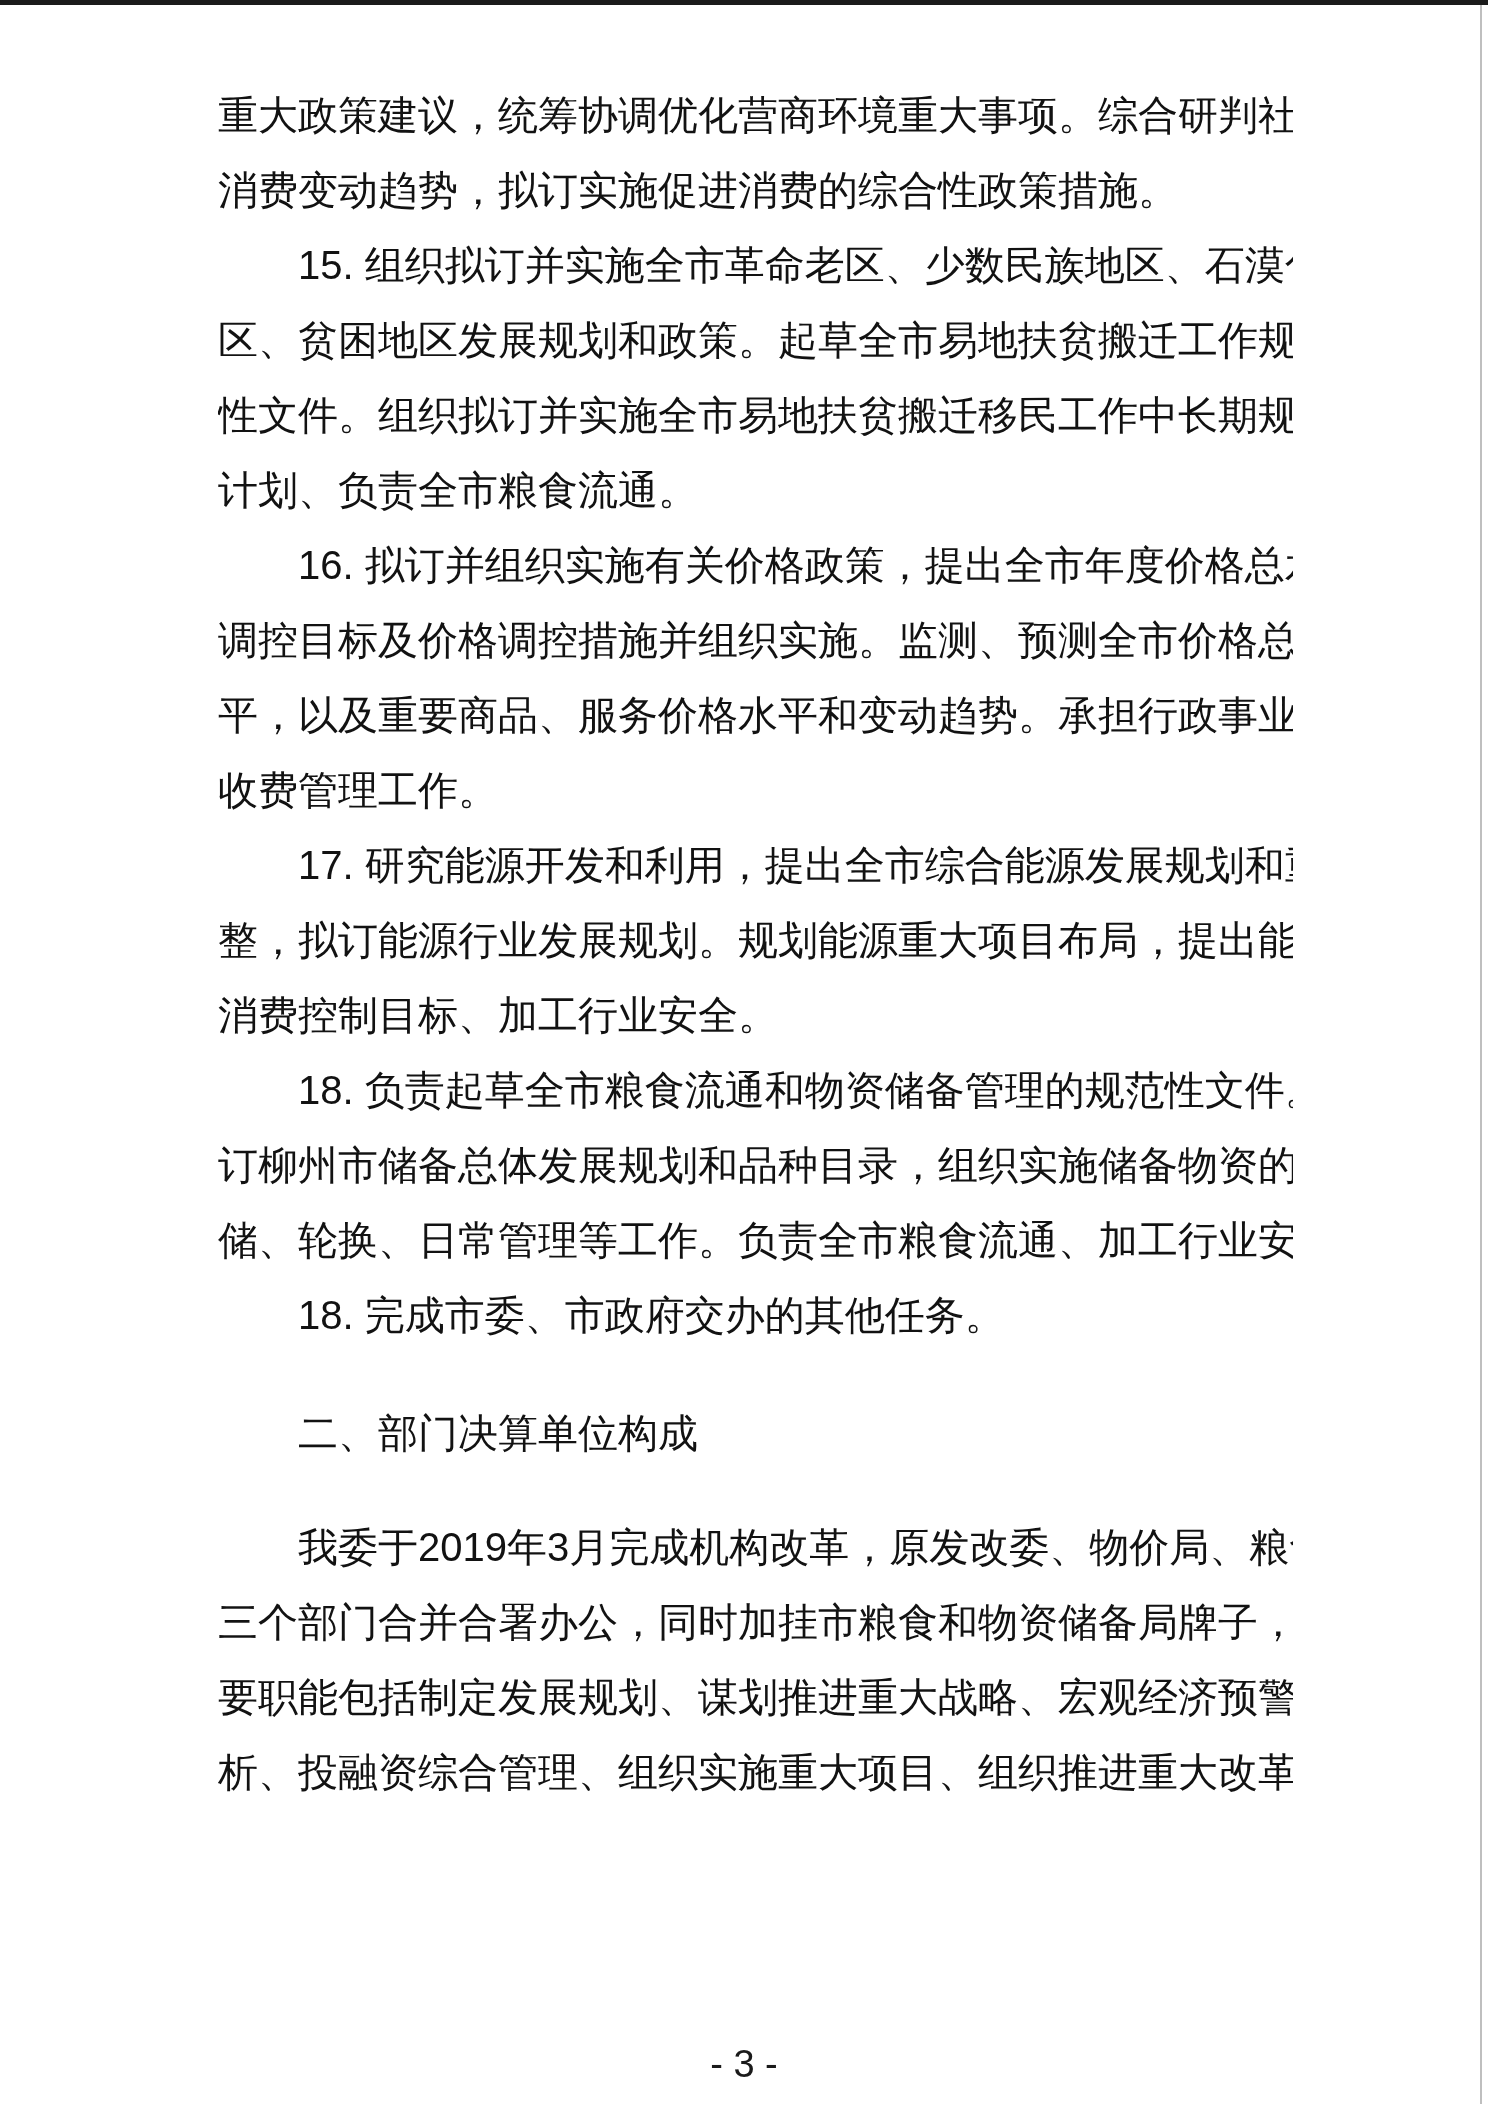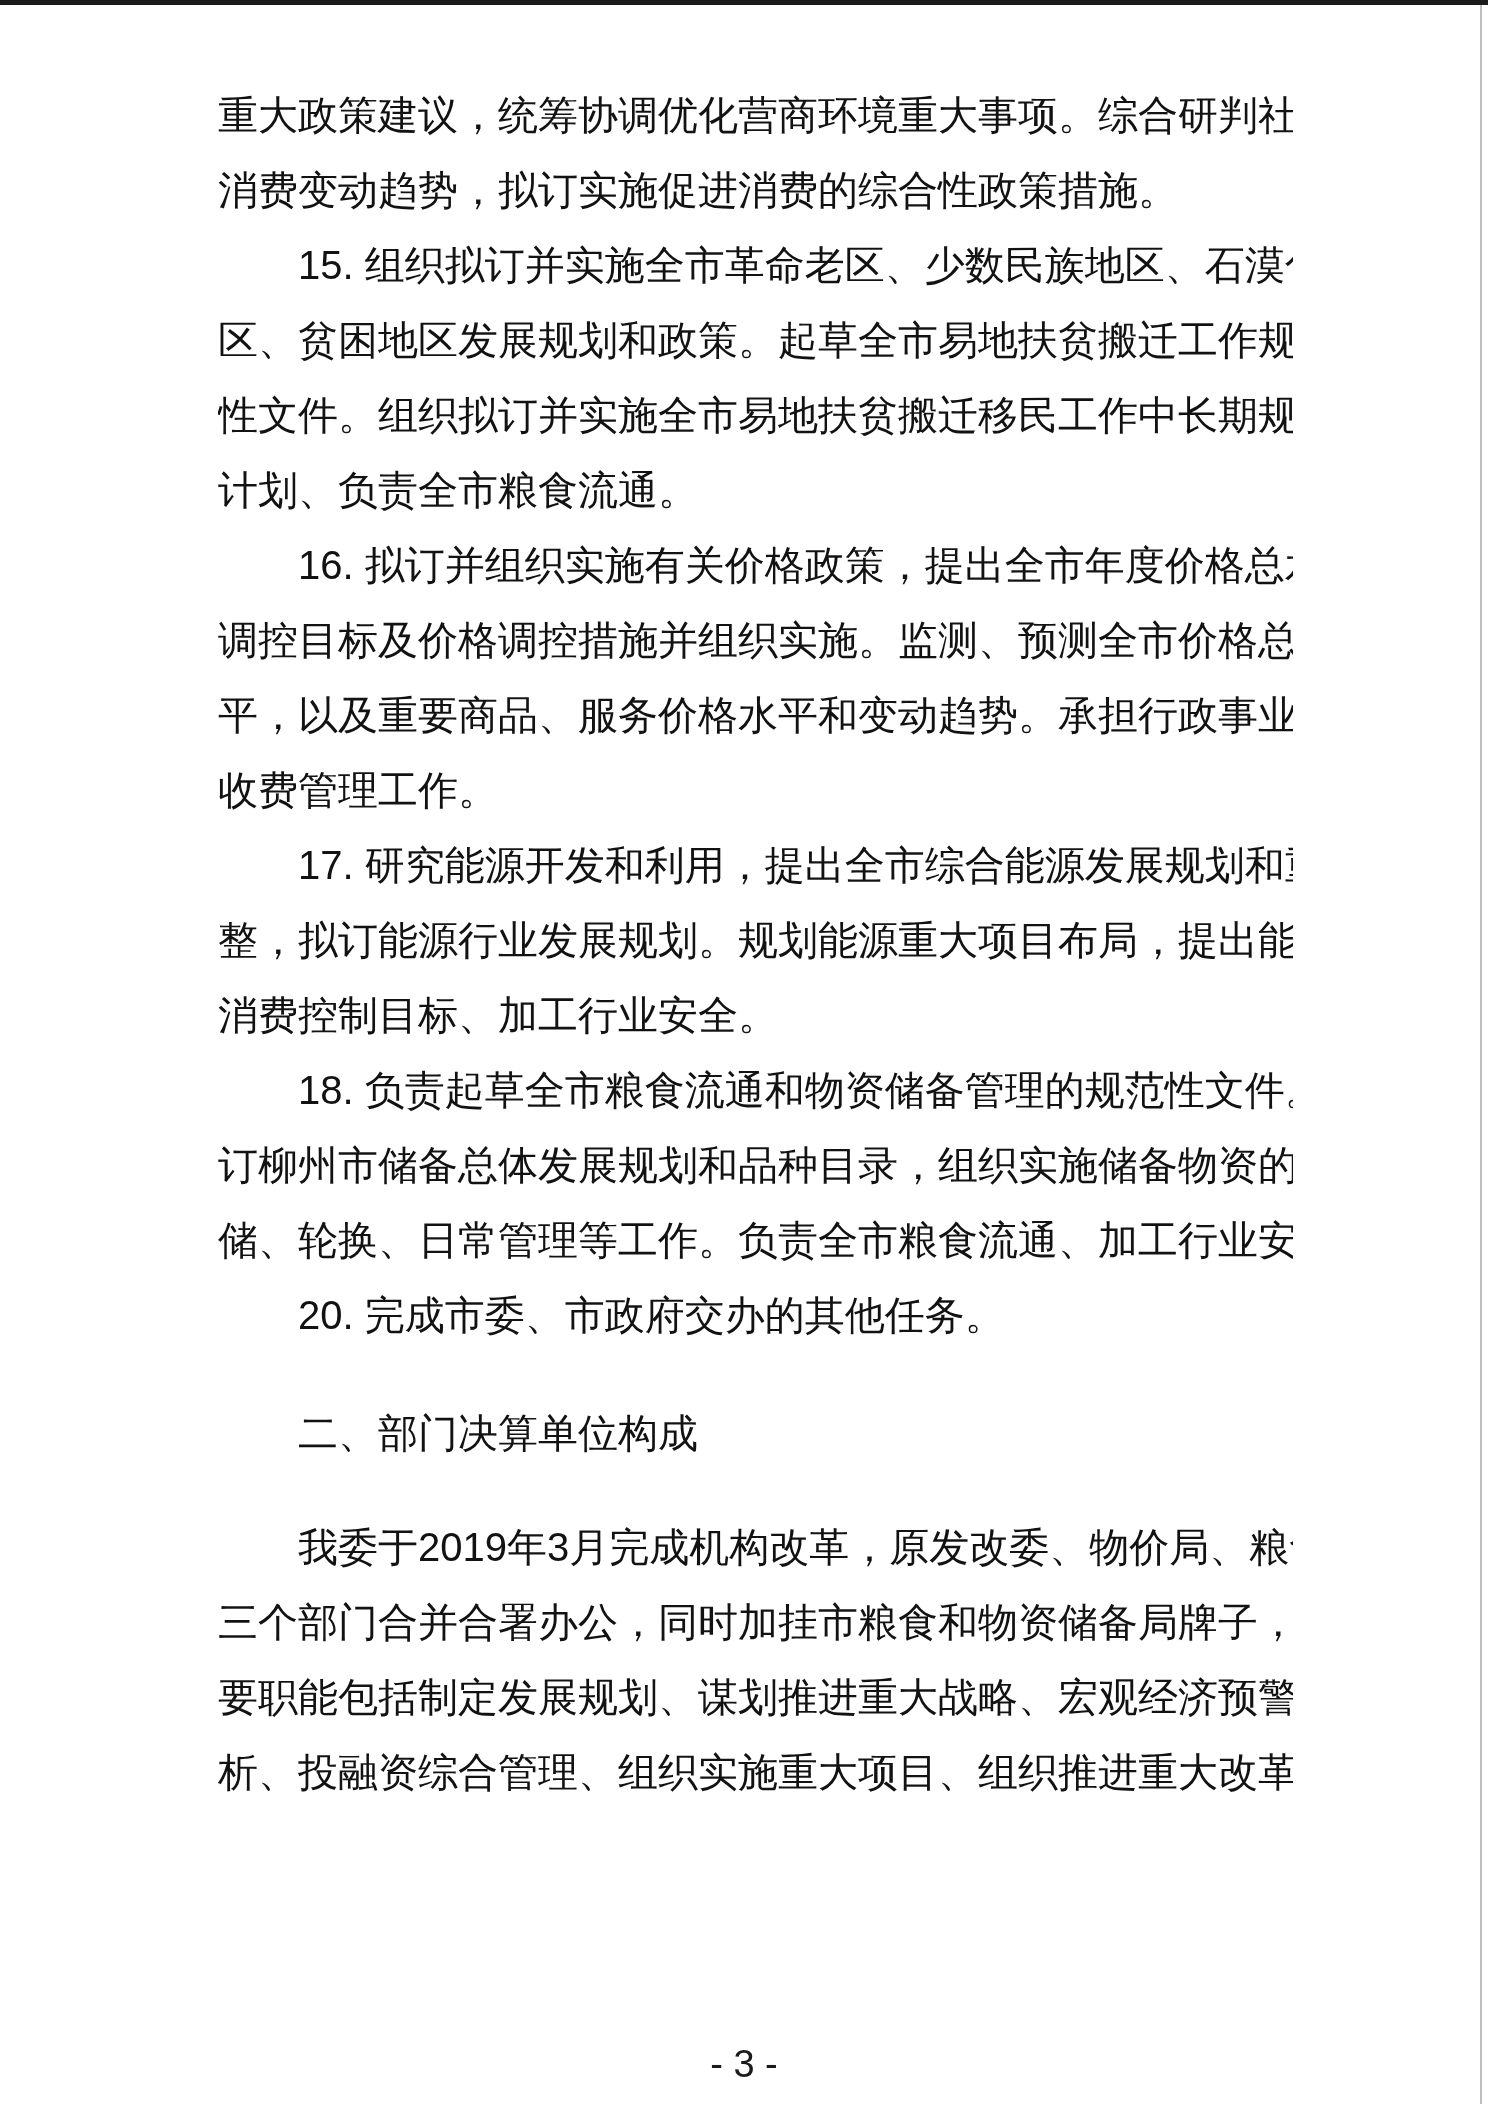--- a/index.html
+++ b/index.html
@@ -103,21 +103,21 @@
         <div class="line indent">17. 研究能源开发和利用，提出全市综合能源发展规划和重大</div>
         <div class="line">整，拟订能源行业发展规划。规划能源重大项目布局，提出能源</div>
         <div class="line last">消费控制目标、加工行业安全。</div>
       </div>
       <div class="block">
         <div class="line indent">18. 负责起草全市粮食流通和物资储备管理的规范性文件。拟</div>
         <div class="line">订柳州市储备总体发展规划和品种目录，组织实施储备物资的收</div>
         <div class="line">储、轮换、日常管理等工作。负责全市粮食流通、加工行业安全</div>
       </div>
       <div class="block">
-        <div class="line indent last">20. 完成市委、市政府交办的其他任务。</div>
+        <div class="line indent last">18. 完成市委、市政府交办的其他任务。</div>
       </div>
       <div class="block heading-block">
         <div class="line indent last">二、部门决算单位构成</div>
       </div>
       <div class="block">
         <div class="line indent">我委于2019年3月完成机构改革，原发改委、物价局、粮食局</div>
         <div class="line">三个部门合并合署办公，同时加挂市粮食和物资储备局牌子，主</div>
         <div class="line">要职能包括制定发展规划、谋划推进重大战略、宏观经济预警分</div>
         <div class="line">析、投融资综合管理、组织实施重大项目、组织推进重大改革、</div>
       </div>

